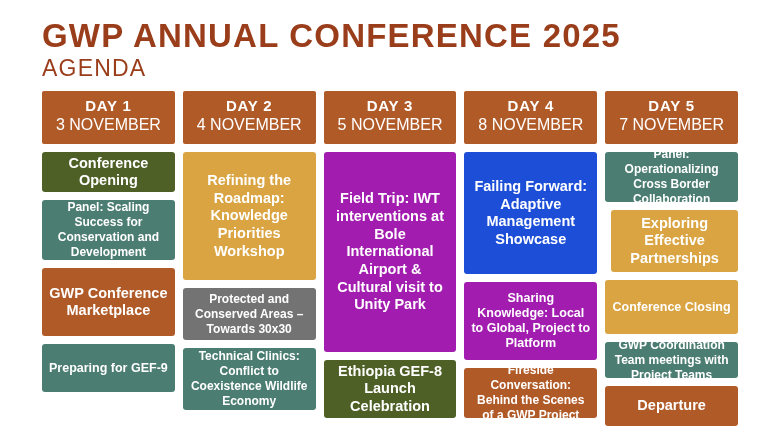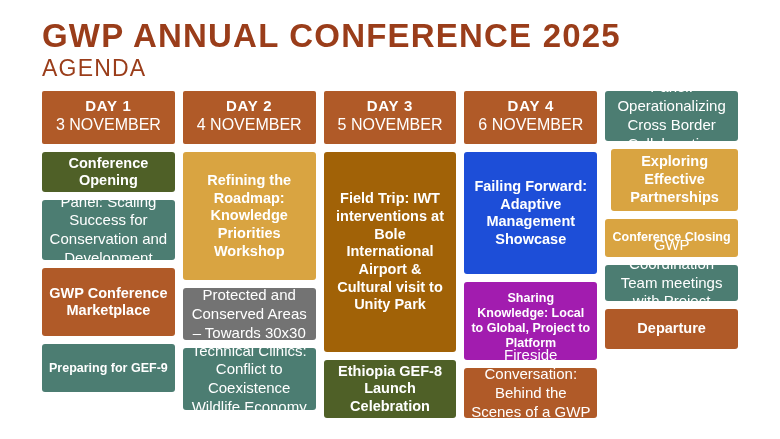--- a/index.html
+++ b/index.html
@@ -77,21 +77,21 @@
     text-align: center;
     box-sizing: border-box;
     padding: 8px 6px;
   }
   .card .txt {
     width: 100%;
     line-height: 1.22;
   }
   .sz-lg .txt { font-size: 14.5px; font-weight: bold; }
   .sz-md .txt { font-size: 12.5px; font-weight: bold; }
-  .sz-sm .txt { font-size: 15px; font-weight: normal; line-height: 1.25; }
+  .sz-sm .txt { font-size: 12px; font-weight: bold; line-height: 1.25; }
 </style>
 </head>
 <body>
 
 <div class="page">
   <h1 class="title">GWP ANNUAL CONFERENCE 2025</h1>
   <h2 class="subtitle">AGENDA</h2>
   <div class="grid" id="grid">
       <div class="col">
         <div class="day-head" style="background: rgb(176, 90, 40);">
@@ -124,50 +124,54 @@
         </div>
         <div class="card sz-sm" style="background: rgb(76, 125, 114); height: 62px;">
           <div class="txt">Technical Clinics: Conflict to Coexistence Wildlife Economy</div>
         </div>
       </div>
       <div class="col">
         <div class="day-head" style="background: rgb(176, 90, 40);">
           <div class="d-title">DAY 3</div>
           <div class="d-date">5 NOVEMBER</div>
         </div>
-        <div class="card sz-lg" style="background: #a16207; height: 200px;">
+        <div class="card sz-lg" style="background: #a21caf; height: 200px;">
           <div class="txt">Field Trip: IWT interventions at Bole International Airport &amp; Cultural visit to Unity Park</div>
         </div>
         <div class="card sz-lg" style="background: rgb(79, 96, 39); height: 58px;">
           <div class="txt">Ethiopia GEF-8 Launch Celebration</div>
         </div>
       </div>
       <div class="col">
         <div class="day-head" style="background: rgb(176, 90, 40);">
           <div class="d-title">DAY 4</div>
-          <div class="d-date">6 NOVEMBER</div>
+          <div class="d-date">8 NOVEMBER</div>
         </div>
         <div class="card sz-lg" style="background: #1d4ed8; height: 122px;">
           <div class="txt">Failing Forward: Adaptive Management Showcase</div>
         </div>
         <div class="card sz-md" style="background: #a21caf; height: 78px;">
           <div class="txt">Sharing Knowledge: Local to Global, Project to Platform</div>
         </div>
         <div class="card sz-sm" style="background: rgb(176, 90, 40); height: 50px;">
           <div class="txt">Fireside Conversation: Behind the Scenes of a GWP Project</div>
         </div>
       </div>
       <div class="col">
+        <div class="day-head" style="background: rgb(176, 90, 40);">
+          <div class="d-title">DAY 5</div>
+          <div class="d-date">7 NOVEMBER</div>
+        </div>
         <div class="card sz-sm" style="background: rgb(76, 125, 114); height: 50px;">
           <div class="txt">Panel: Operationalizing Cross Border Collaboration</div>
         </div>
         <div class="card sz-lg" style="background: rgb(217, 164, 65); height: 62px; margin-left: 6px;">
           <div class="txt">Exploring Effective Partnerships</div>
         </div>
-        <div class="card sz-md" style="background: rgb(217, 164, 65); height: 38px;">
+        <div class="card sz-md" style="background: rgb(217, 164, 65); height: 54px;">
           <div class="txt">Conference Closing</div>
         </div>
         <div class="card sz-sm" style="background: rgb(76, 125, 114); height: 36px;">
           <div class="txt">GWP Coordination Team meetings with Project Teams</div>
         </div>
         <div class="card sz-lg" style="background: rgb(176, 90, 40); height: 40px;">
           <div class="txt">Departure</div>
         </div>
       </div>
     </div>

